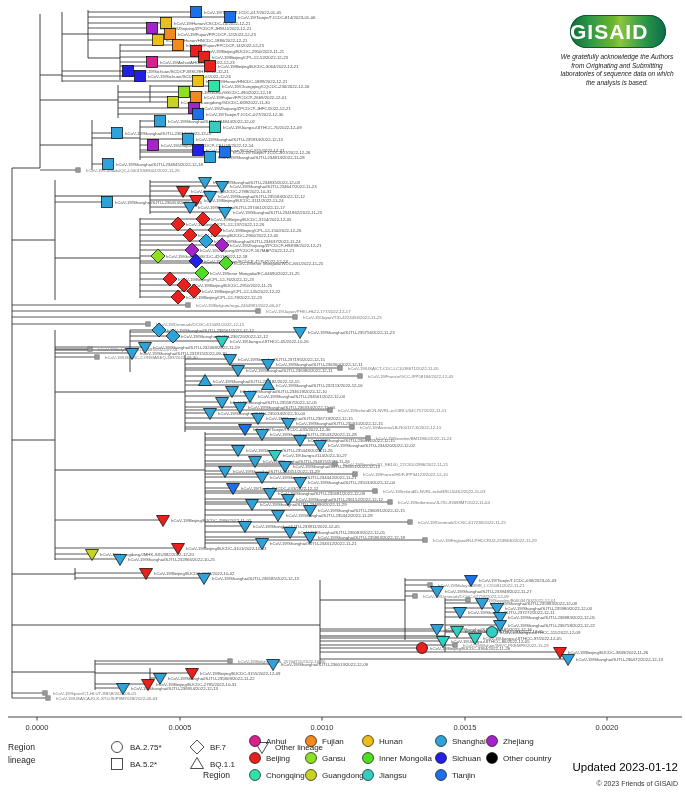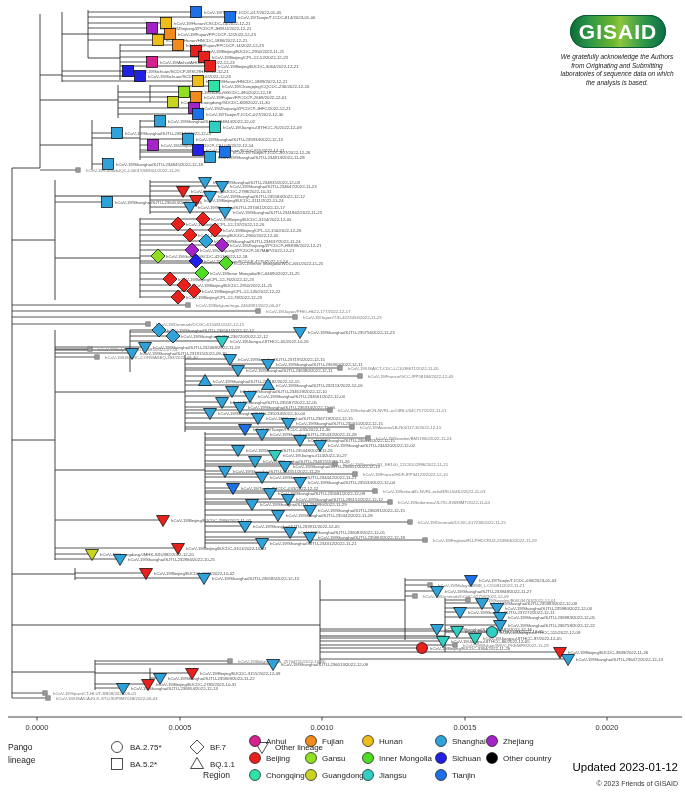--- a/index.html
+++ b/index.html
@@ -3,21 +3,21 @@
 <meta charset="utf-8">
 <style>
   html,body{margin:0;padding:0;}
   body{width:686px;height:800px;position:relative;background:#ffffff;
        font-family:"Liberation Sans",sans-serif;overflow:hidden;}
   .abs{position:absolute;}
   svg text{font-family:"Liberation Sans",sans-serif;}
   .tree-svg{left:0;top:0;}
   .gisaid-logo{left:570px;top:15px;width:96px;height:33px;border-radius:17px;
       background:linear-gradient(90deg,#0e6b37 0%,#2c9648 20%,#6ab52c 45%,#8cc63f 52%,#2c9648 78%,#0b6b4a 100%);
-      display:flex;align-items:center;justify-content:center;box-shadow:0 0 0 1px #0a5a33 inset;}
+      display:flex;align-items:center;box-shadow:0 0 0 1px #0a5a33 inset;}
   .gisaid-logo span{color:#fff;font-weight:bold;font-size:21px;letter-spacing:1px;}
   .ack{left:556px;top:53px;width:122px;font-size:6.5px;font-style:italic;
        text-align:center;color:#1a1a1a;line-height:1.32;}
   .pango-title{left:8px;top:741px;width:46px;font-size:8.5px;color:#222;line-height:1.55;}
   .region-title{left:203px;top:754px;font-size:8.5px;color:#222;margin-top:16px;}
   .updated{right:8px;top:761px;font-size:11.5px;color:#000;}
   .copyright{right:8px;top:780px;font-size:7px;color:#333;}
 </style>
 </head>
 <body>
@@ -541,17 +541,17 @@
     <text x="503" y="744" font-size="8" fill="#222">Zhejiang</text>
     <circle cx="492" cy="758" r="5.5" fill="#000000" stroke="#111" stroke-width="0.7"></circle>
     <text x="503" y="761" font-size="8" fill="#222">Other country</text>
   </svg>
 
 <div class="abs gisaid-logo">
   <span>GISAID</span>
 </div>
 <div class="abs ack">We gratefully acknowledge the Authors from Originating and Submitting laboratories of sequence data on which the analysis is based.</div>
 
-<div class="abs pango-title">Pango lineage</div>
+<div class="abs pango-title">Region lineage</div>
 <div class="abs region-title">Region</div>
 
 <div class="abs updated">Updated 2023-01-12</div>
 <div class="abs copyright">© 2023 Friends of GISAID</div>
 
 </body></html>

